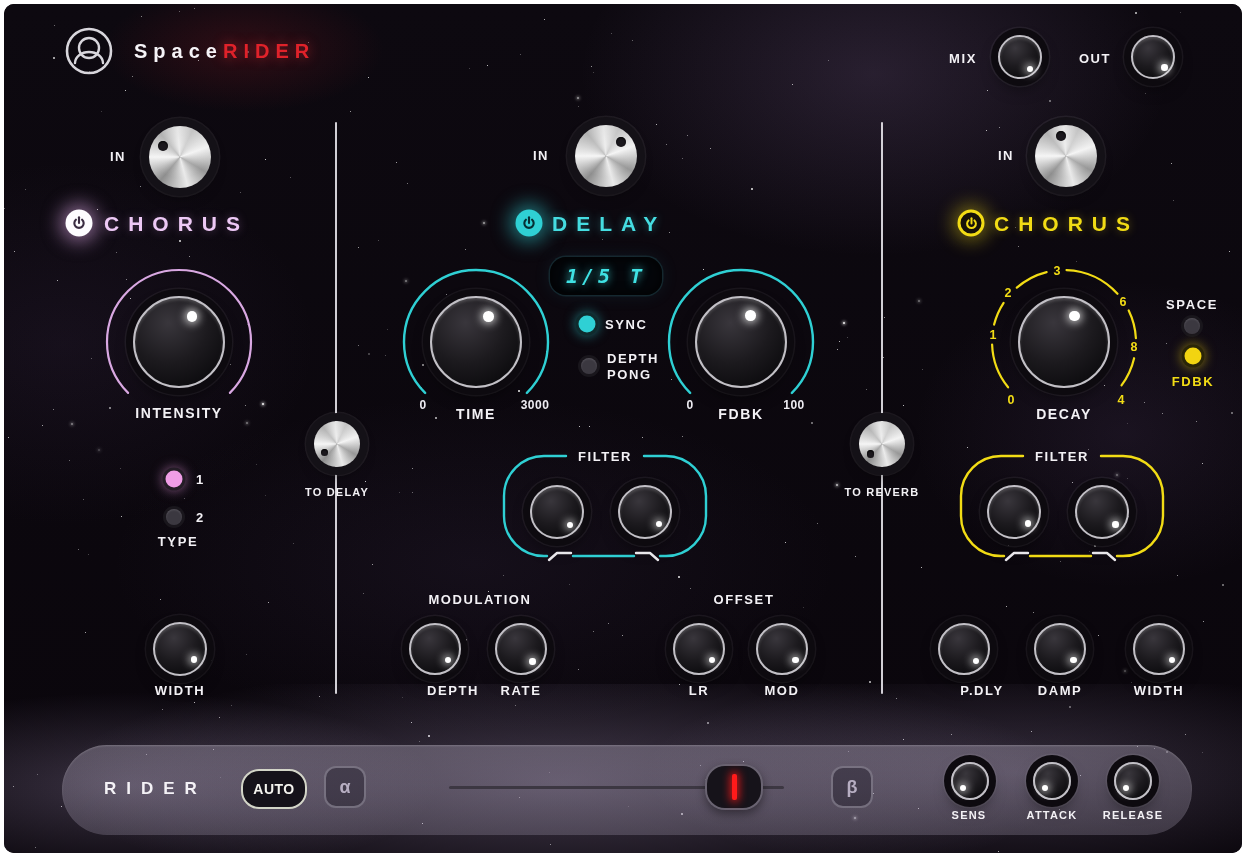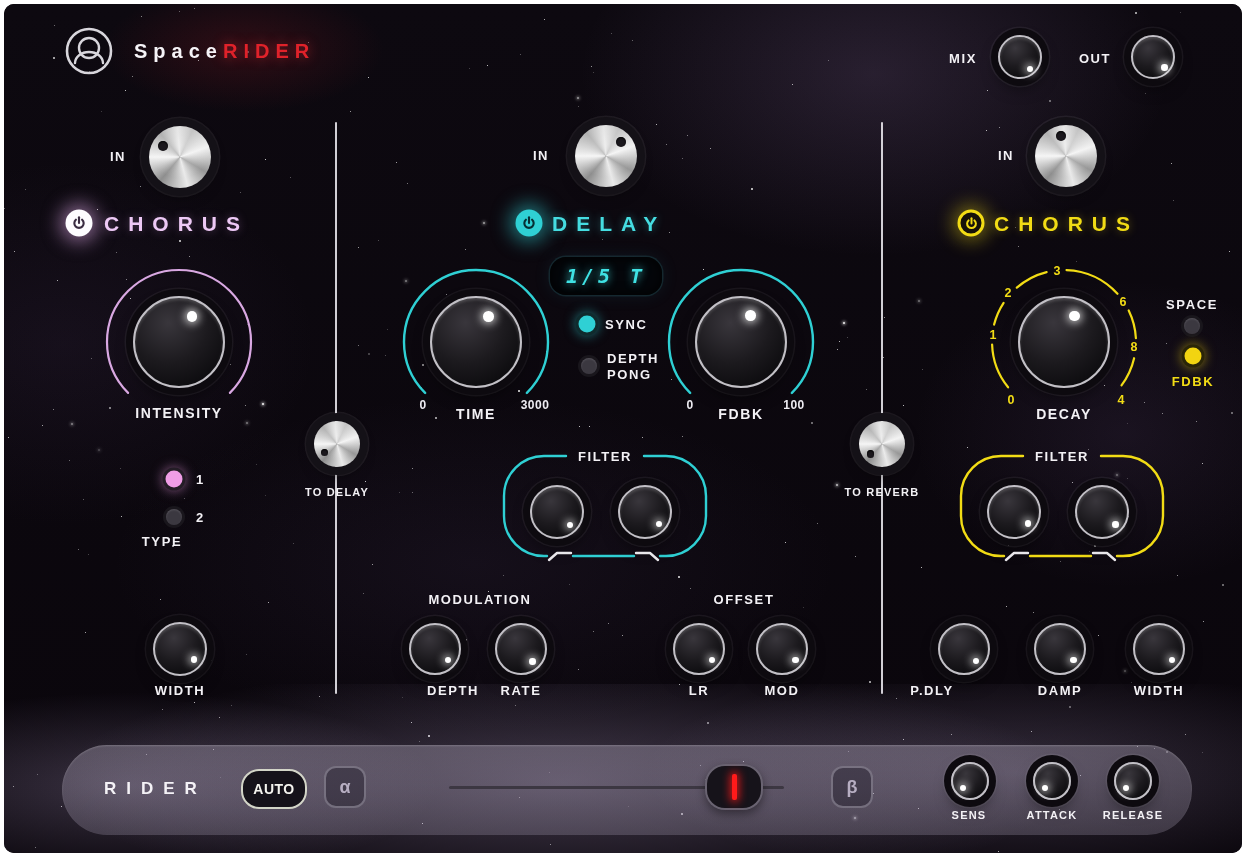--- a/index.html
+++ b/index.html
@@ -388,21 +388,21 @@
   </svg>
   <div class="abs knob dark" style="left:175px;top:338px;width:92px;height:92px">
         <span class="dot" style="height: 10.58px; width: 10.58px; left: 51.7384px; top: 13.4137px;"></span>
       </div>
   <div class="abs label" style="left:175px;top:409px;font-size:14px">INTENSITY</div>
 
   <div class="abs toggle tg-pink" style="left:170px;top:475px"></div>
   <div class="abs-l label" style="left:192px;top:475px">1</div>
   <div class="abs toggle tg-off" style="left:170px;top:513px"></div>
   <div class="abs-l label" style="left:192px;top:513px">2</div>
-  <div class="abs label" style="left:158px;top:537px">TYPE</div>
+  <div class="abs label" style="left:174px;top:537px">TYPE</div>
 
   <div class="abs knob dark" style="left:176px;top:645px;width:54px;height:54px">
         <span class="dot" style="height: 6.5px; width: 6.5px; left: 35.7639px; top: 32.4786px;"></span>
       </div>
   <div class="abs label" style="left:176px;top:686px">WIDTH</div>
 
   <div class="abs knob metal" style="left:333px;top:440px;width:46px;height:46px">
         <span class="dot dark-dot" style="height: 7.36px; width: 7.36px; left: 6.58898px; top: 27.5876px;"></span>
       </div>
   <div class="abs label sm" style="left:333px;top:488px">TO DELAY</div>
@@ -553,21 +553,21 @@
 
   <div class="abs knob dark" style="left:960px;top:645px;width:52px;height:52px">
         <span class="dot" style="height: 6.5px; width: 6.5px; left: 32.8616px; top: 32.8616px;"></span>
       </div>
   <div class="abs knob dark" style="left:1056px;top:645px;width:52px;height:52px">
         <span class="dot" style="height: 6.5px; width: 6.5px; left: 34.0186px; top: 31.554px;"></span>
       </div>
   <div class="abs knob dark" style="left:1155px;top:645px;width:52px;height:52px">
         <span class="dot" style="height: 6.5px; width: 6.5px; left: 33.7044px; top: 31.9419px;"></span>
       </div>
-  <div class="abs label" style="left:928px;top:686px">P.DLY</div>
+  <div class="abs label" style="left:978px;top:686px">P.DLY</div>
   <div class="abs label" style="left:1056px;top:686px">DAMP</div>
   <div class="abs label" style="left:1155px;top:686px">WIDTH</div>
 
   <div class="bar"></div>
   <div class="abs-l" style="left:100px;top:785px;color:#f4f2f6;font-weight:700;font-size:17px;letter-spacing:10px;white-space:nowrap">RIDER</div>
   <div class="abs pill" style="left:270px;top:785px;width:62px;height:36px">
     <span>AUTO</span>
   </div>
   <div class="abs greek" style="left:341px;top:783px;width:38px;height:38px">
     <span>α</span>

